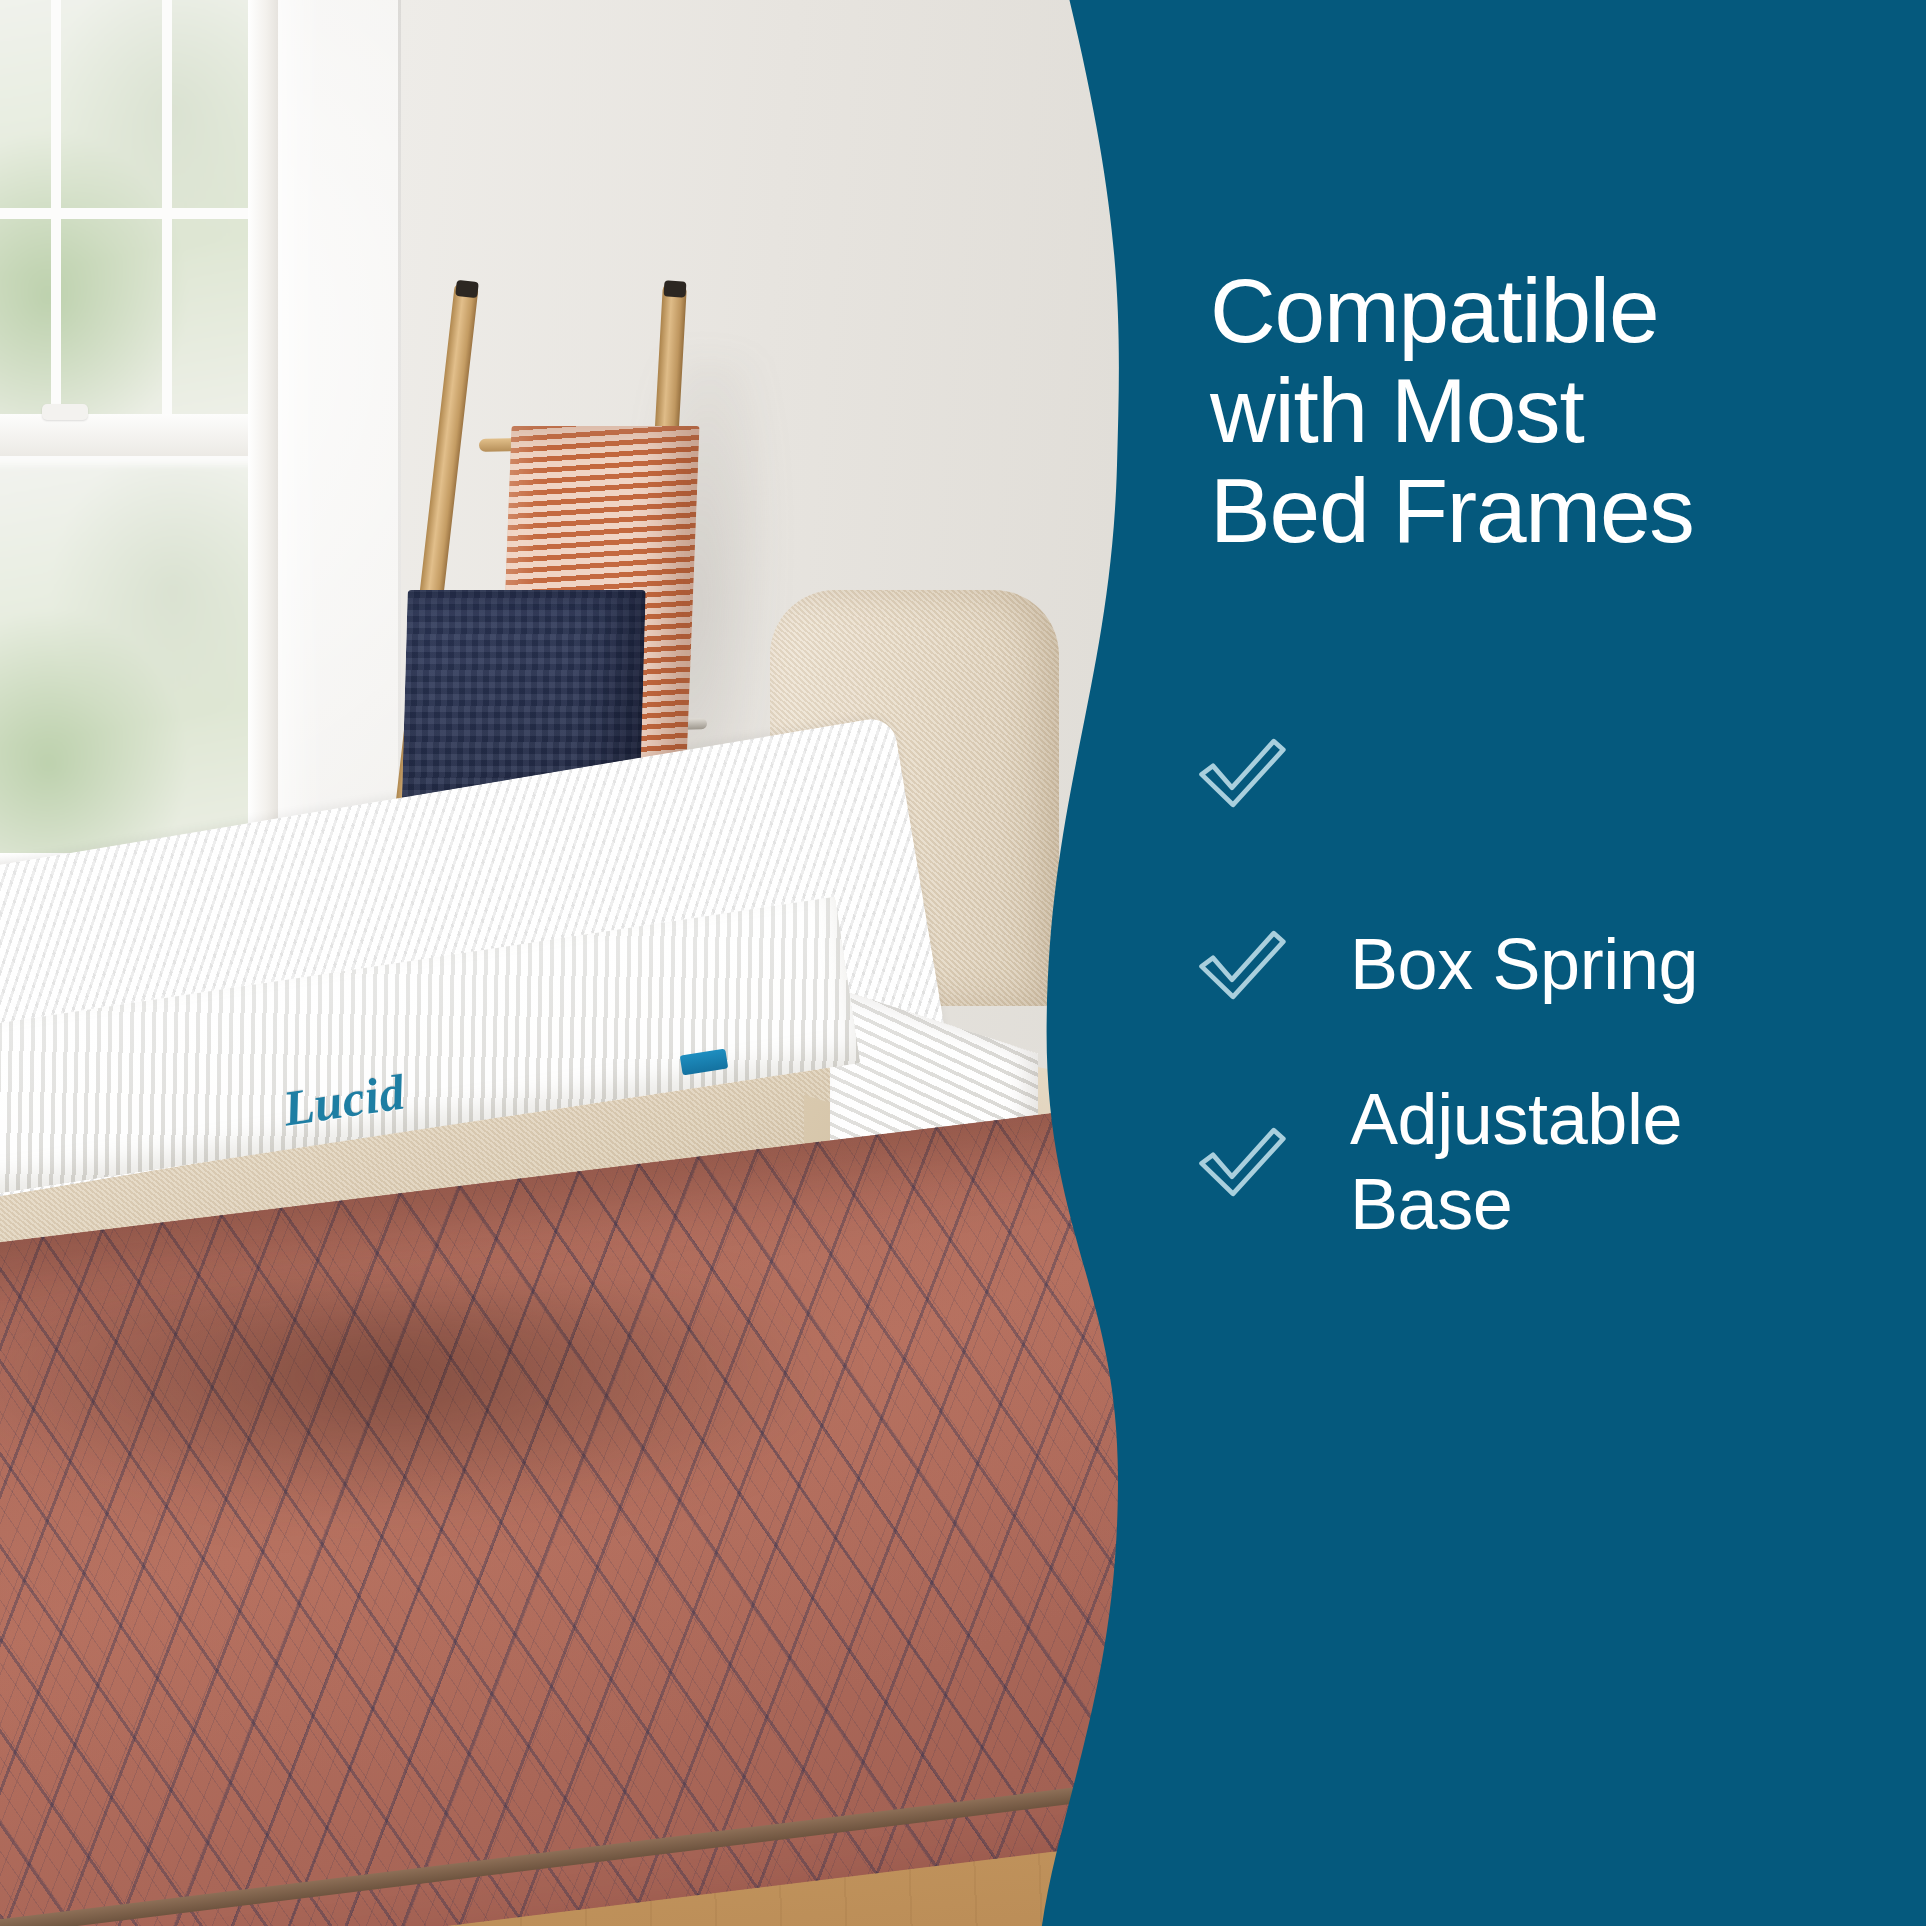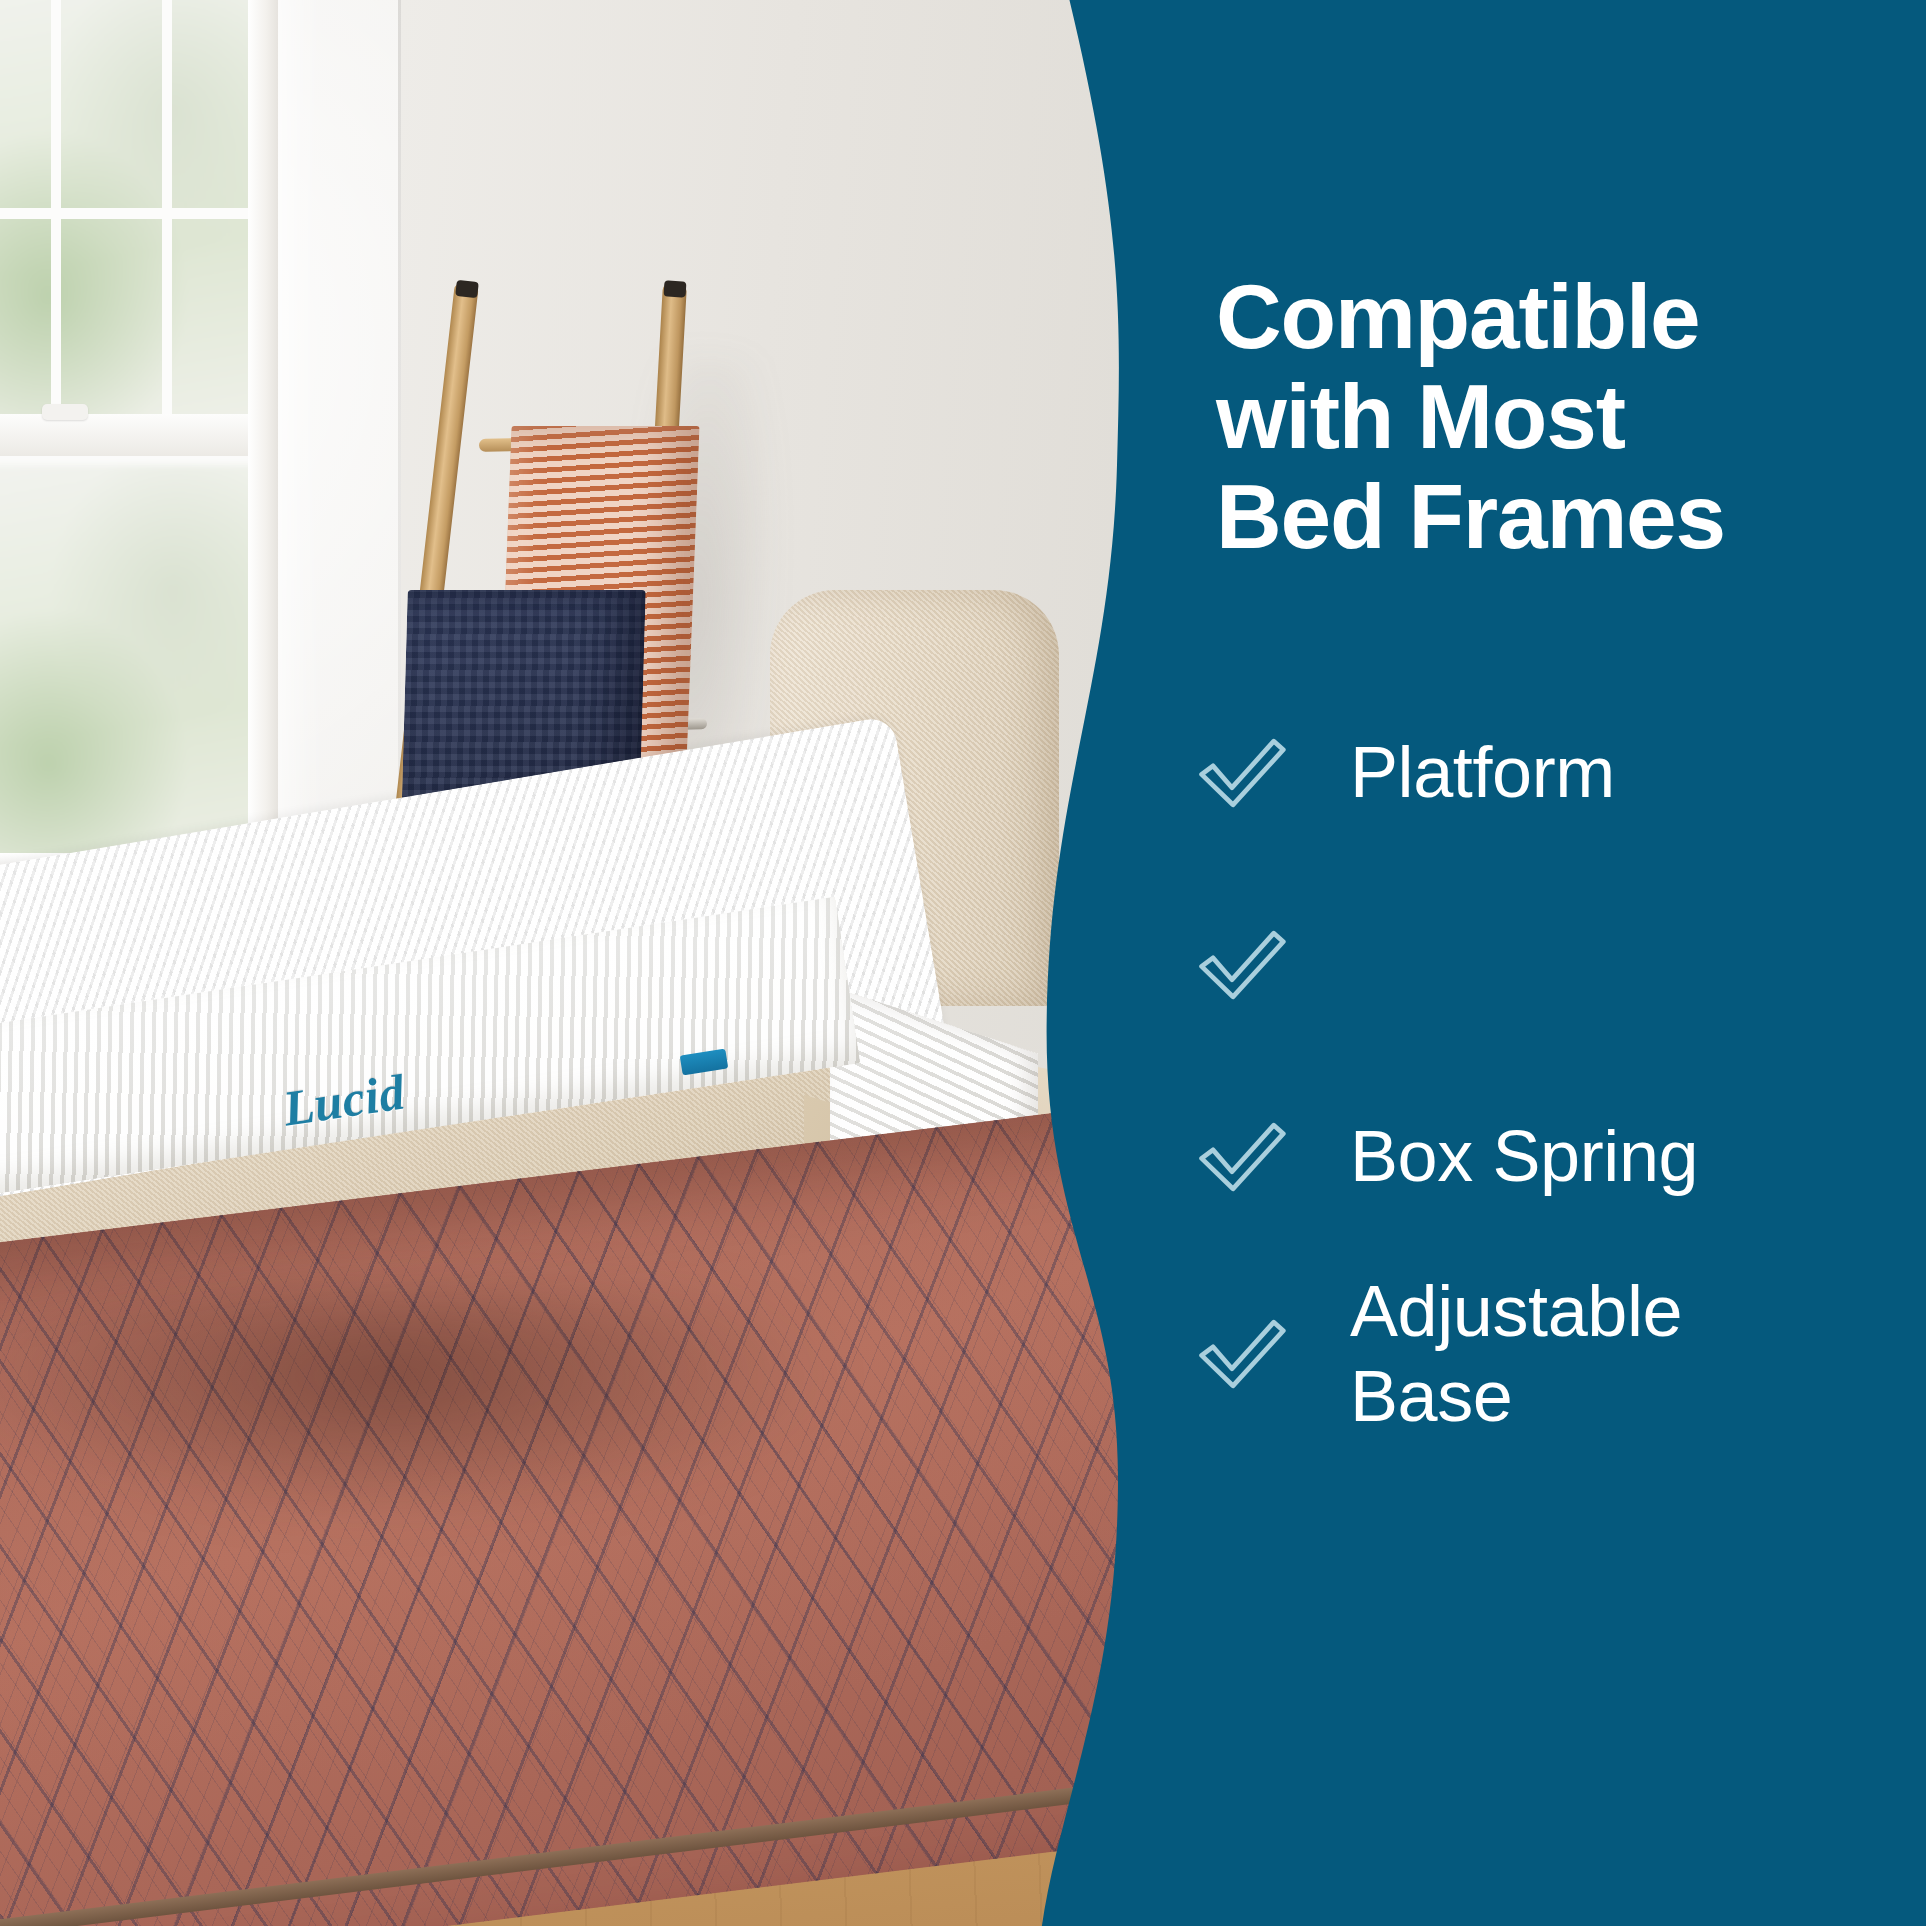--- a/index.html
+++ b/index.html
@@ -287,24 +287,24 @@
     pointer-events:none;
   }
   .panel svg{ display:block; }
 
   .panel-content{
     position:absolute;
     left:1210px; top:261px;
     width:653px;
   }
   .headline{
-    margin:6px;
+    margin:0;
     font-size:91px;
     line-height:1.10;
-    font-weight:700;
+    font-weight:400;
     color:#ffffff;
     letter-spacing:-1.2px;
     white-space:pre-line;
   }
   .feature-list{
     position:absolute;
     left:1194px; top:693px;
     width:713px;
     margin:0; padding:0;
     list-style:none;
@@ -418,26 +418,20 @@
   </div>
 
   <div class="panel-content">
     <h1 class="headline">Compatible
 with Most
 Bed Frames</h1>
   </div>
 
   <ul class="feature-list">
 
-    <li class="feature">
-      <svg class="check-icon" viewBox="0 0 100 100">
-        <path d="M8 52 L20 43 L40 66 L84 17 L94 26 L41 84 Z" fill="none" stroke="#a9cfdd" stroke-width="5" stroke-linejoin="round" stroke-linecap="round"></path>
-      </svg>
-      <span class="feature-label">Platform</span>
-    </li>
 
     <li class="feature">
       <svg class="check-icon" viewBox="0 0 100 100">
         <path d="M8 52 L20 43 L40 66 L84 17 L94 26 L41 84 Z" fill="none" stroke="#a9cfdd" stroke-width="5" stroke-linejoin="round" stroke-linecap="round"></path>
       </svg>
     </li>
 
     <li class="feature">
       <svg class="check-icon" viewBox="0 0 100 100">
         <path d="M8 52 L20 43 L40 66 L84 17 L94 26 L41 84 Z" fill="none" stroke="#a9cfdd" stroke-width="5" stroke-linejoin="round" stroke-linecap="round"></path>

